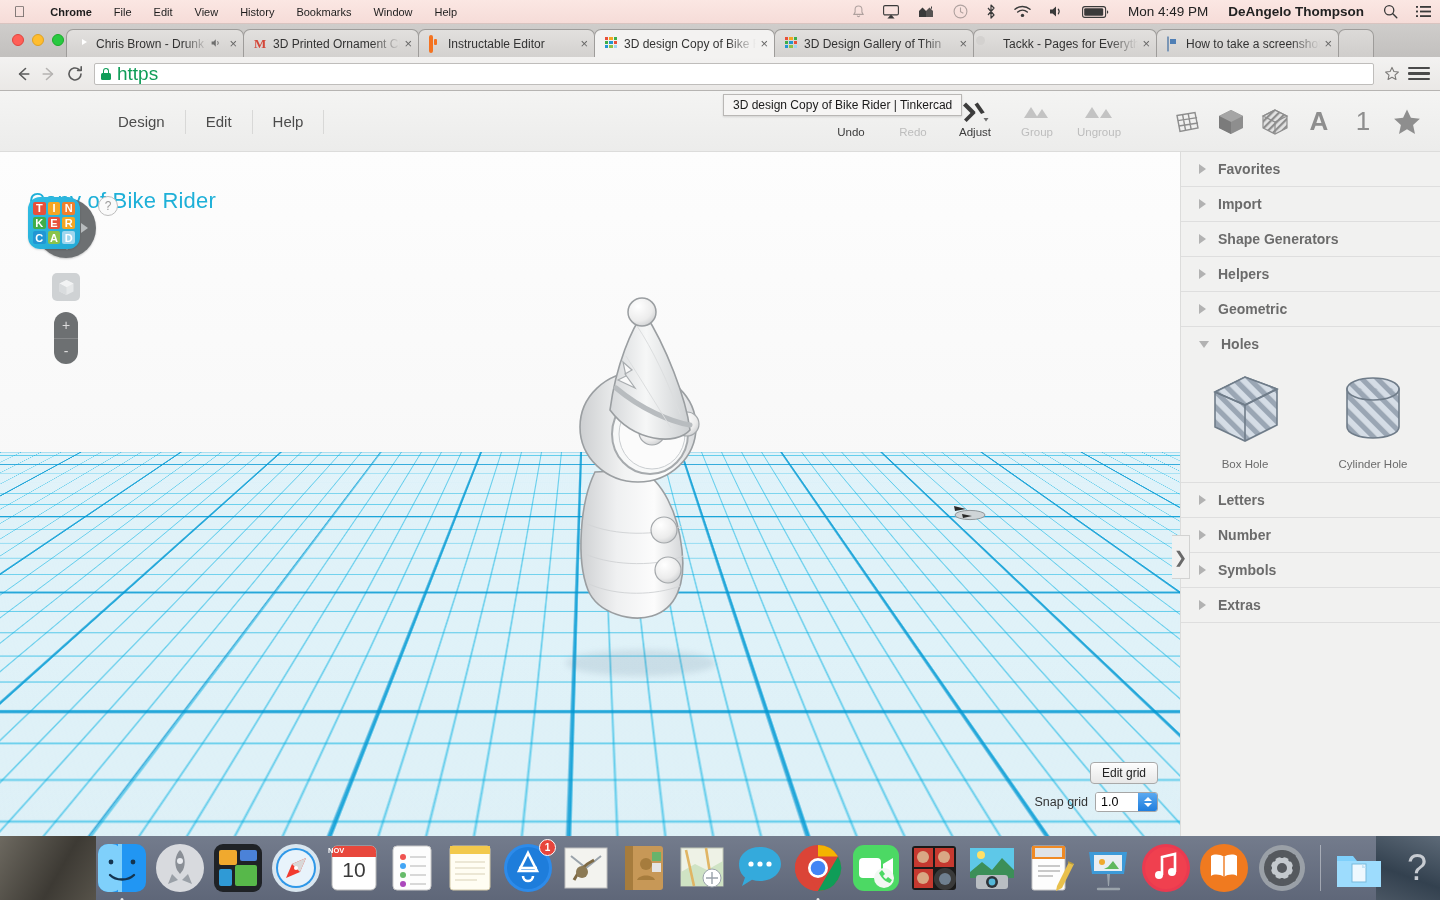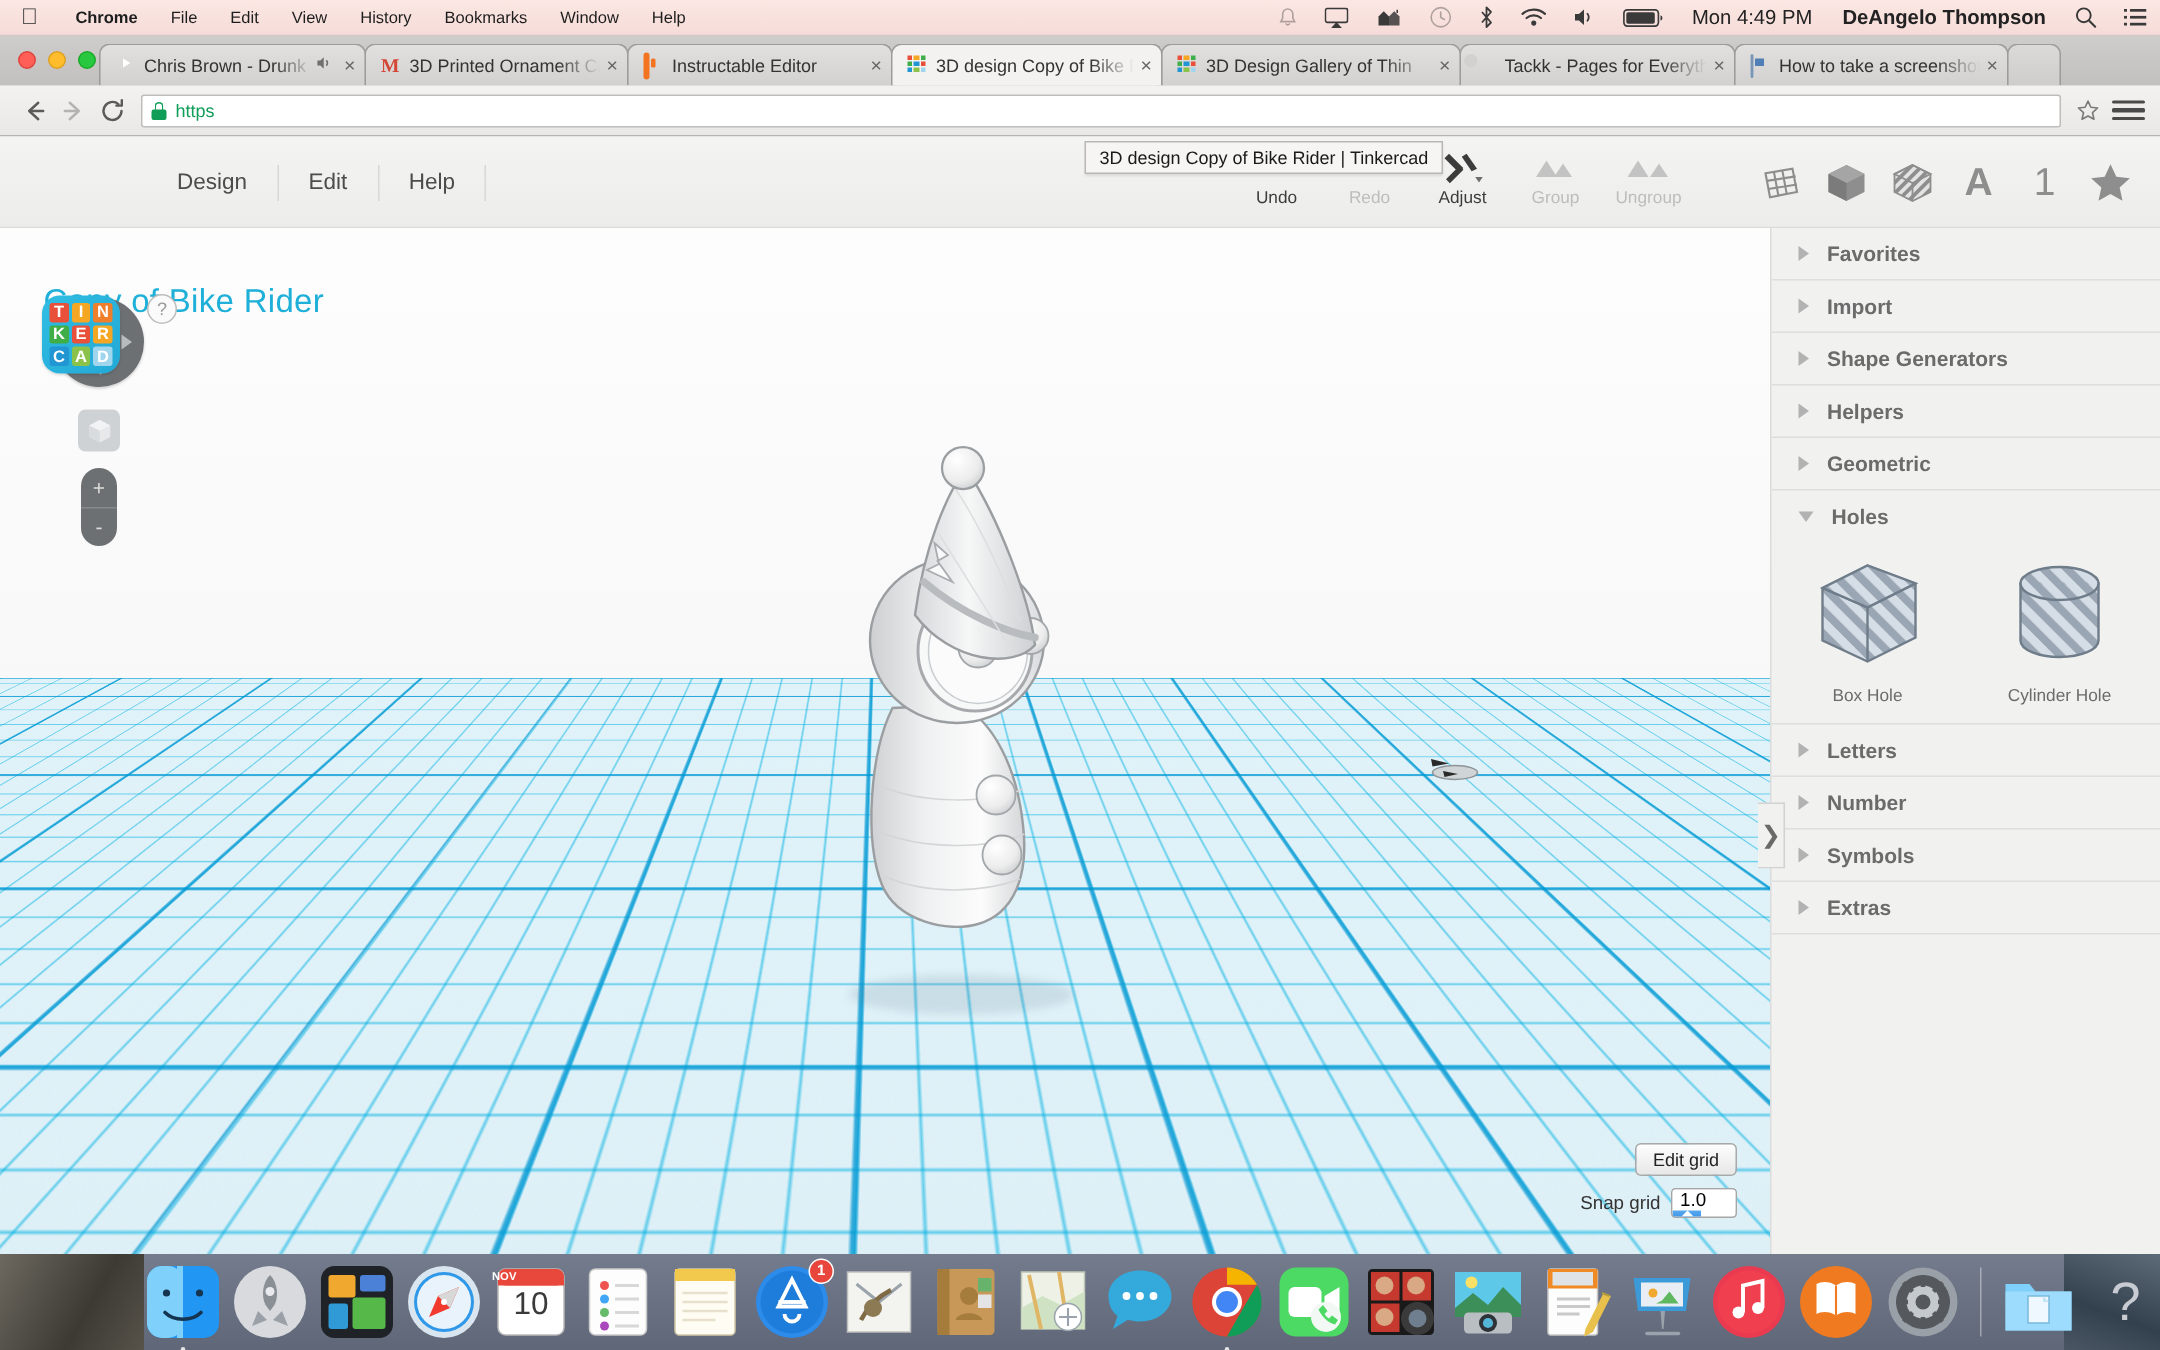--- a/index.html
+++ b/index.html
@@ -66,21 +66,21 @@
   .fav-tackk:after{content:"";position:absolute;right:-1px;top:-1px;width:9px;height:9px;border-radius:50%;background:#d3d1cf;}
   .fav-ss{ width:13px;height:11px;background:#eef3f8;border:1px solid #7b96b5;border-radius:2px;position:relative;margin-top:1px;}
   .fav-ss:after{content:"";position:absolute;left:2px;top:2px;width:6px;height:5px;background:#4f7fb5;}
 
   #omnibox{ height:34px; background:linear-gradient(#f3f2f1,#eae8e6); border-bottom:1px solid #b6b4b2;
             display:flex; align-items:center; padding:0 10px; position:relative;}
   .navbtn{ width:26px; height:26px; display:flex; align-items:center; justify-content:center;
            color:#555; font-size:17px; }
   .navbtn.dim{ color:#b0aeac; }
   #urlbar{ flex:1; height:22px; background:#fff; border:1px solid #bfbdbb; border-radius:2px;
-           margin:0 6px 0 6px; display:flex; align-items:center; padding:0 6px; font-size:12px;}
+           margin:0 6px 0 6px; display:flex; align-items:center; padding:0 6px; font-size:19px;}
   .lockicon{ width:10px; height:12px; position:relative; margin-right:6px; flex:0 0 10px;}
   .lockicon .body{ position:absolute; bottom:0; width:10px; height:7px; background:#0f9d58; border-radius:1.5px;}
   .lockicon .sh{ position:absolute; top:0; left:2px; width:6px; height:6px; border:1.5px solid #0f9d58; border-bottom:none; border-radius:3px 3px 0 0;}
   .u-s{ color:#0f9d58; }
   .u-rest{ color:#222; }
   .starbtn{ width:24px;height:24px; display:flex;align-items:center;justify-content:center;color:#8a8886; font-size:15px;}
   .hambtn{ width:22px;height:22px; display:flex;flex-direction:column;justify-content:center;gap:3px; margin-left:4px;}
   .hambtn i{ display:block; height:2.5px; background:#4a4a4a; border-radius:1px;}
 
   #tooltip{ position:absolute; left:723px; top:70px; background:#f6f5f4; border:1px solid #b9b7b5;
@@ -153,21 +153,21 @@
   #zoomgrp div:first-child{ border-bottom:1px solid #87898b;}
 
   
   #model{ position:absolute; left:540px; top:140px; width:200px; height:360px; }
 
   #gridctl{ position:absolute; right:22px; bottom:24px; text-align:right;margin-top:28px; }
   #editgrid{ background:linear-gradient(#fdfdfd,#e7e7e7); border:1px solid #a9a9a9; border-radius:4px;
              font-size:12px; padding:3px 11px; color:#222; box-shadow:0 1px 0 rgba(255,255,255,.7) inset;}
   #snaprow{ display:flex; align-items:center; justify-content:flex-end; margin-top:8px; gap:7px;}
   #snaprow .lab{ font-size:12.5px; color:#333; }
-  #snapwrap{ display:flex; height:20px; border:1px solid #a6a6a6; border-radius:3px; overflow:hidden; background:#fff;flex-direction:column;}
+  #snapwrap{ display:flex; height:20px; border:1px solid #a6a6a6; border-radius:3px; overflow:hidden; background:#fff;}
   #snapwrap input{ width:42px; border:none; outline:none; font-size:12.5px; padding-left:5px; font-family:"Liberation Sans",sans-serif;}
   #snapstep{ width:19px; background:linear-gradient(#5aa9f0,#1f7ede); display:flex; flex-direction:column;
              align-items:center; justify-content:center; gap:2px;}
   #snapstep i{ display:block; width:0;height:0;}
   #snapstep .u{ border-left:4px solid transparent;border-right:4px solid transparent;border-bottom:4px solid #fff;}
   #snapstep .d{ border-left:4px solid transparent;border-right:4px solid transparent;border-top:4px solid #fff;}
 
   #collapse{ position:absolute; left:1172px; top:444px; width:18px; height:44px;
              background:#f1f1f0; border:1px solid #d2d2d1; border-left:none;
              display:flex; align-items:center; justify-content:center; color:#6a6a6a; font-size:16px; z-index:6;}

